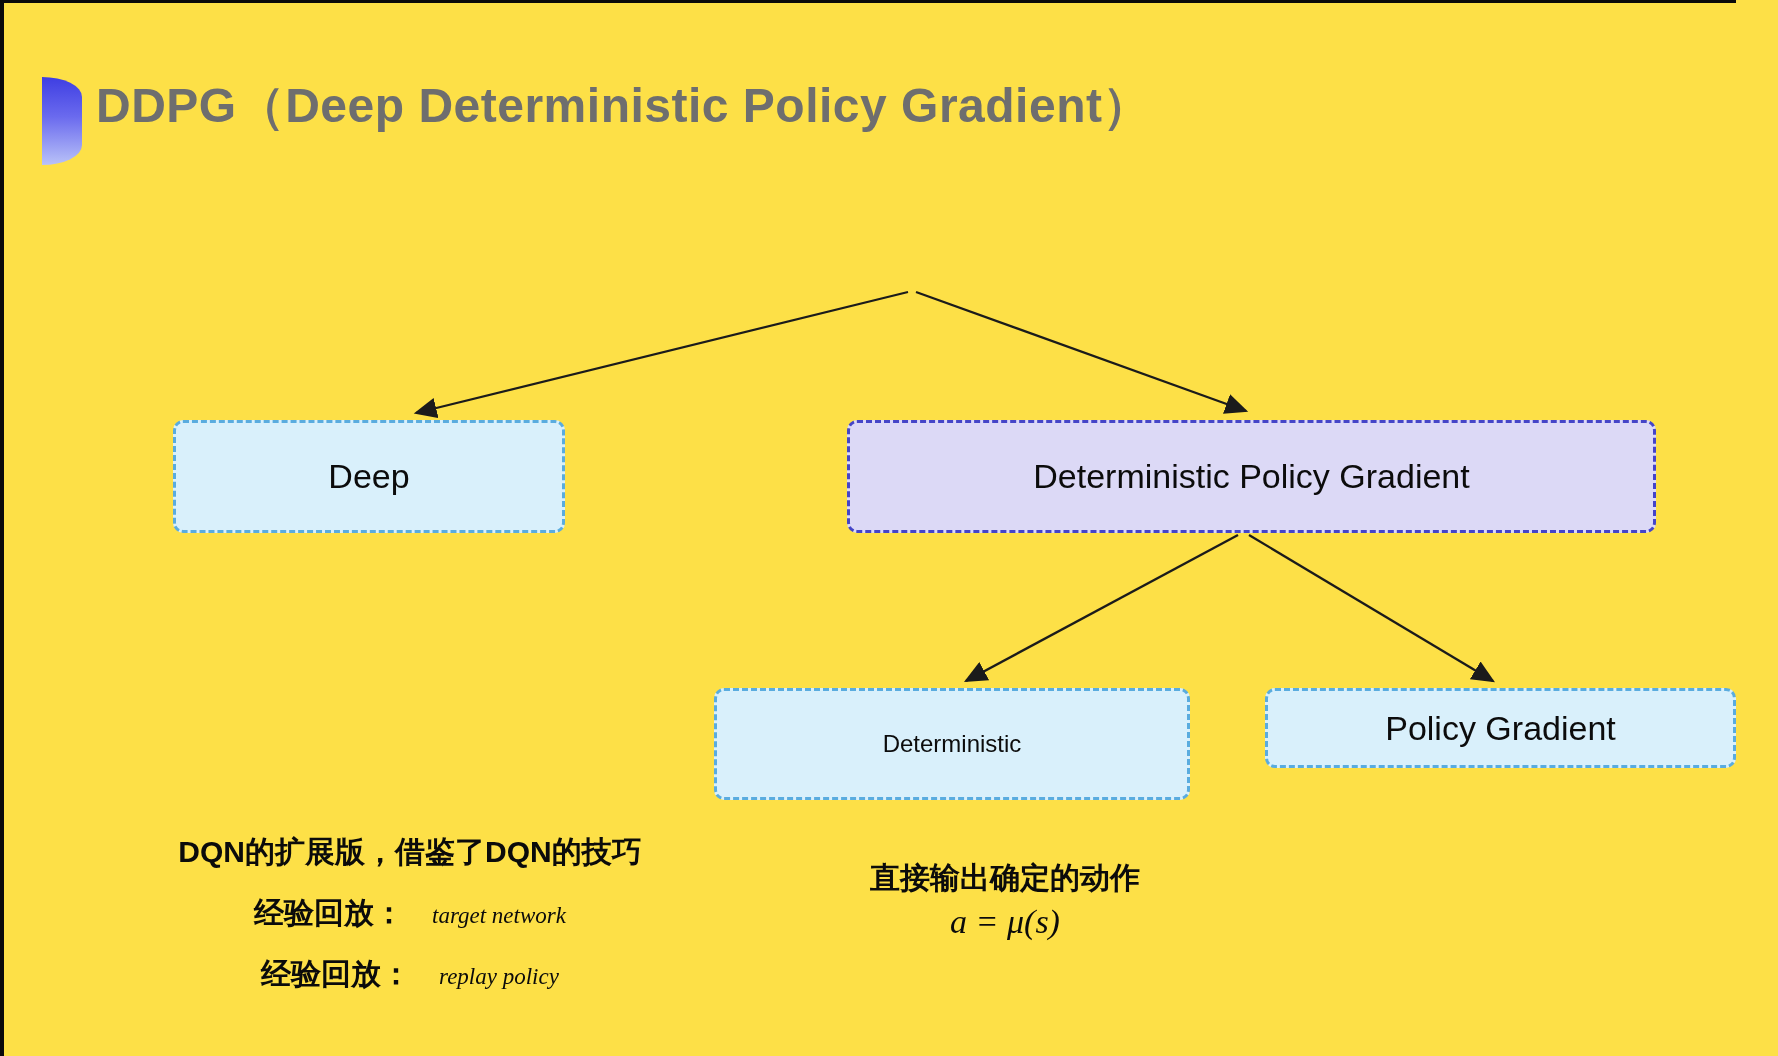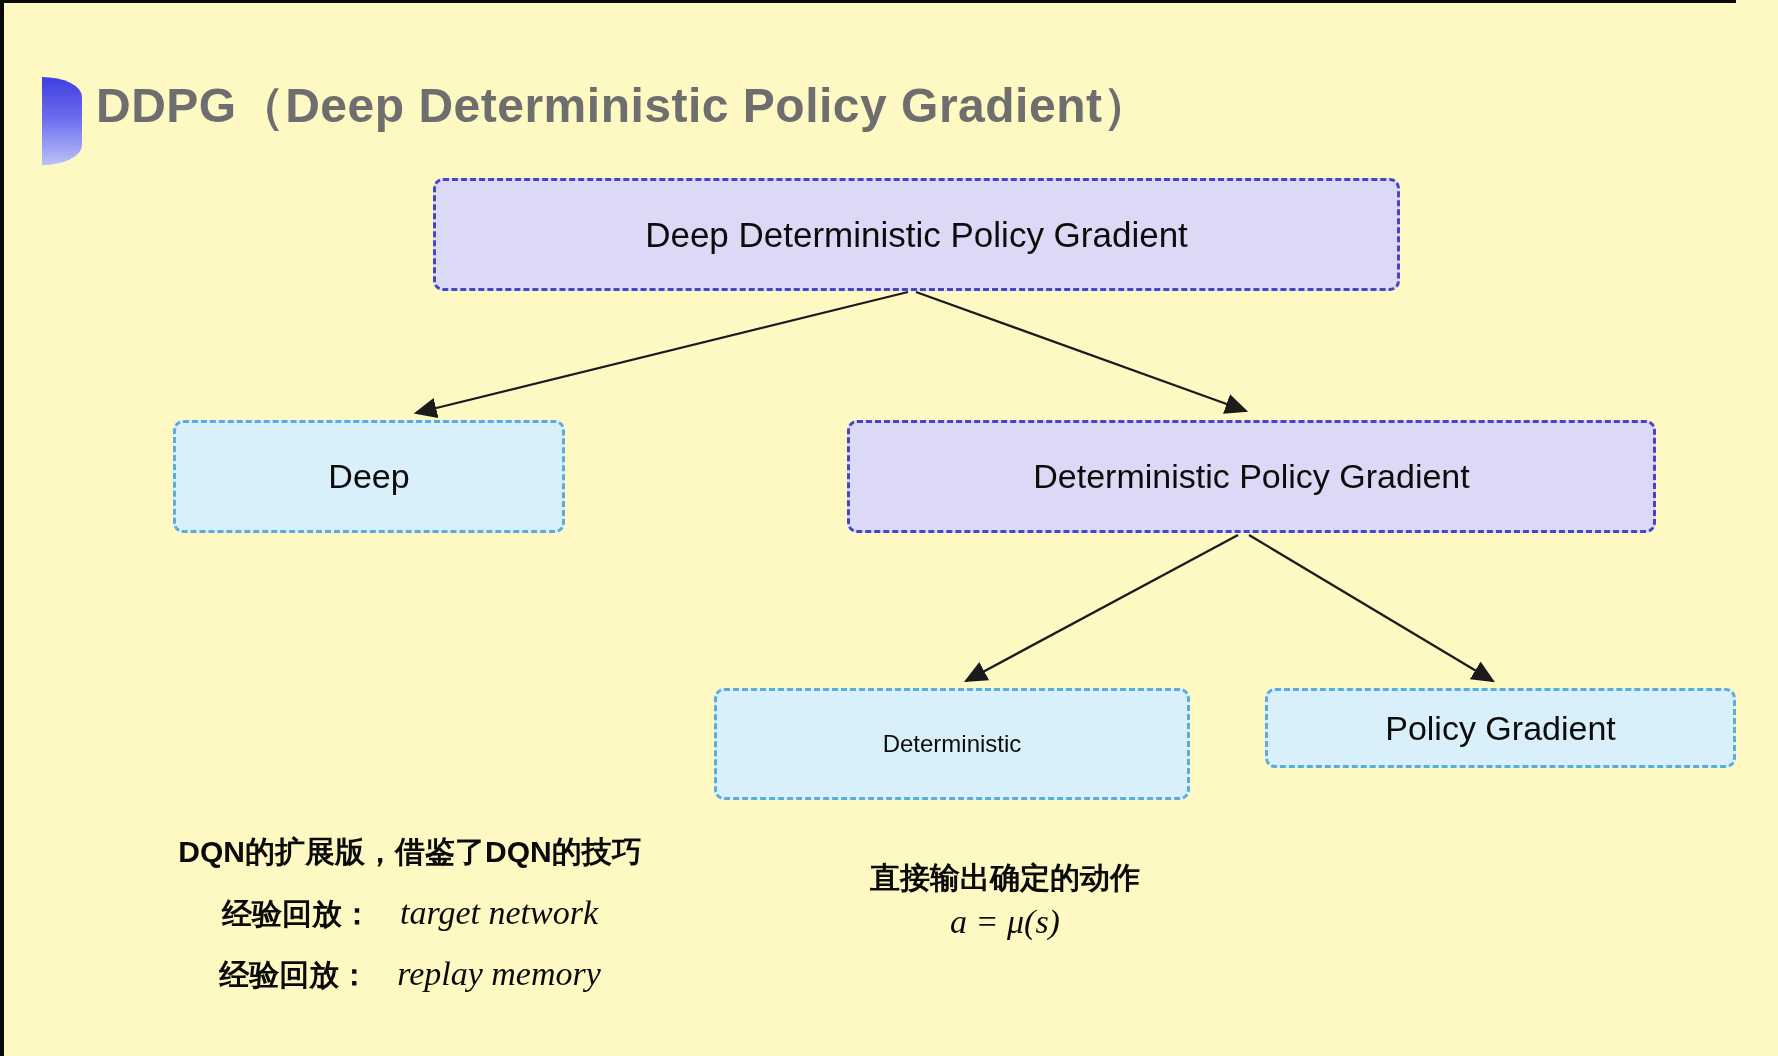--- a/index.html
+++ b/index.html
@@ -1,17 +1,17 @@
 <!DOCTYPE html>
 <html style="--purple-fill: #dcd9f6; --purple-border: #4545c8; --cyan-fill: #d9f0fb; --cyan-border: #5aacdf; --title-text: #6e6e6e; --box-text: #0c0c0c; --arrow: #1b1b1b; --bullet-top: #3e3ee2; --bullet-bottom: #b9c2f8;"><head>
 <meta charset="utf-8">
 <style>
   html,body { margin:0; padding:0; background:#ffffff; }
   .stage {
-    position:relative; width:1778px; height:1056px; background:#fef9c3;
+    position:relative; width:1778px; height:1056px; background:#fde047;
     font-family:"Liberation Sans", sans-serif; overflow:hidden;
   }
   .frame-top  { position:absolute; top:0; left:0; width:1736px; height:3px; background:#0a0a0a; }
   .frame-left { position:absolute; top:0; left:0; width:4px; height:1056px; background:#0a0a0a; }
 
   .bullet {
     position:absolute; left:42px; top:77px; width:40px; height:88px;
     border-radius:0 88px 88px 0 / 0 44px 44px 0;
     background:linear-gradient(to bottom, var(--bullet-top,#3e3ee2) 0%, #6a6aee 45%, var(--bullet-bottom,#b9c2f8) 100%);
   }
@@ -35,21 +35,21 @@
   #node-pg   { left:1265px; top:688px; width:471px; height:80px; font-size:34px; }
 
   .arrows { position:absolute; left:0; top:0; width:1778px; height:1056px; pointer-events:none; }
   .arrows line { stroke:var(--arrow,#1b1b1b); stroke-width:2.3; }
   .arrows .ah  { fill:var(--arrow,#1b1b1b); }
 
   .note { position:absolute; text-align:center; color:#0b0b0b; font-weight:700; font-size:30px; }
   .note .row { height:61px; line-height:34px; }
   .note .serif {
     font-family:"Liberation Serif", serif; font-style:italic; font-weight:500;
-    font-size:34px; margin-left:28px;
+    font-size:23px; margin-left:28px;
   }
   #note-deep { left:110px; top:835px; width:600px; }
   #note-det  { left:815px; top:858px; width:380px; }
   #note-pg   { left:1350px; top:856px; width:330px; }
   #note-det .row, #note-pg .row { height:44px; line-height:40px; }
   .formula { font-family:"Liberation Serif", serif; font-style:italic; font-weight:500; font-size:34px; }
 </style>
 </head>
 <body>
 
@@ -65,23 +65,20 @@
       <marker id="ah" markerWidth="11" markerHeight="9" refX="9" refY="4.5" orient="auto">
         <path class="ah" d="M0,0 L10,4.5 L0,9 z"></path>
       </marker>
     </defs>
     <line x1="908" y1="292" x2="416" y2="413" marker-end="url(#ah)"></line>
     <line x1="916" y1="292" x2="1246" y2="411" marker-end="url(#ah)"></line>
     <line x1="1238" y1="535" x2="966" y2="681" marker-end="url(#ah)"></line>
     <line x1="1249" y1="535" x2="1493" y2="681" marker-end="url(#ah)"></line>
   </svg>
 
-  <div id="node-root" class="node purple">
-    <span>Deep Deterministic Policy Gradient</span>
-  </div>
   <div id="node-deep" class="node cyan">
     <span>Deep</span>
   </div>
   <div id="node-dpg" class="node purple">
     <span>Deterministic Policy Gradient</span>
   </div>
   <div id="node-det" class="node cyan">
     <span>Deterministic</span>
   </div>
   <div id="node-pg" class="node cyan">
@@ -89,21 +86,21 @@
   </div>
 
   <div id="note-deep" class="note">
     <div class="row">
       <span>DQN的扩展版，借鉴了DQN的技巧</span>
     </div>
     <div class="row">
       <span>经验回放：</span><span class="serif">target network</span>
     </div>
     <div class="row">
-      <span>经验回放：</span><span class="serif">replay memory</span>
+      <span>经验回放：</span><span class="serif">replay policy</span>
     </div>
   </div>
 
   <div id="note-det" class="note">
     <div class="row">
       <span>直接输出确定的动作</span>
     </div>
     <div class="row">
       <span class="formula">a = μ(s)</span>
     </div>

